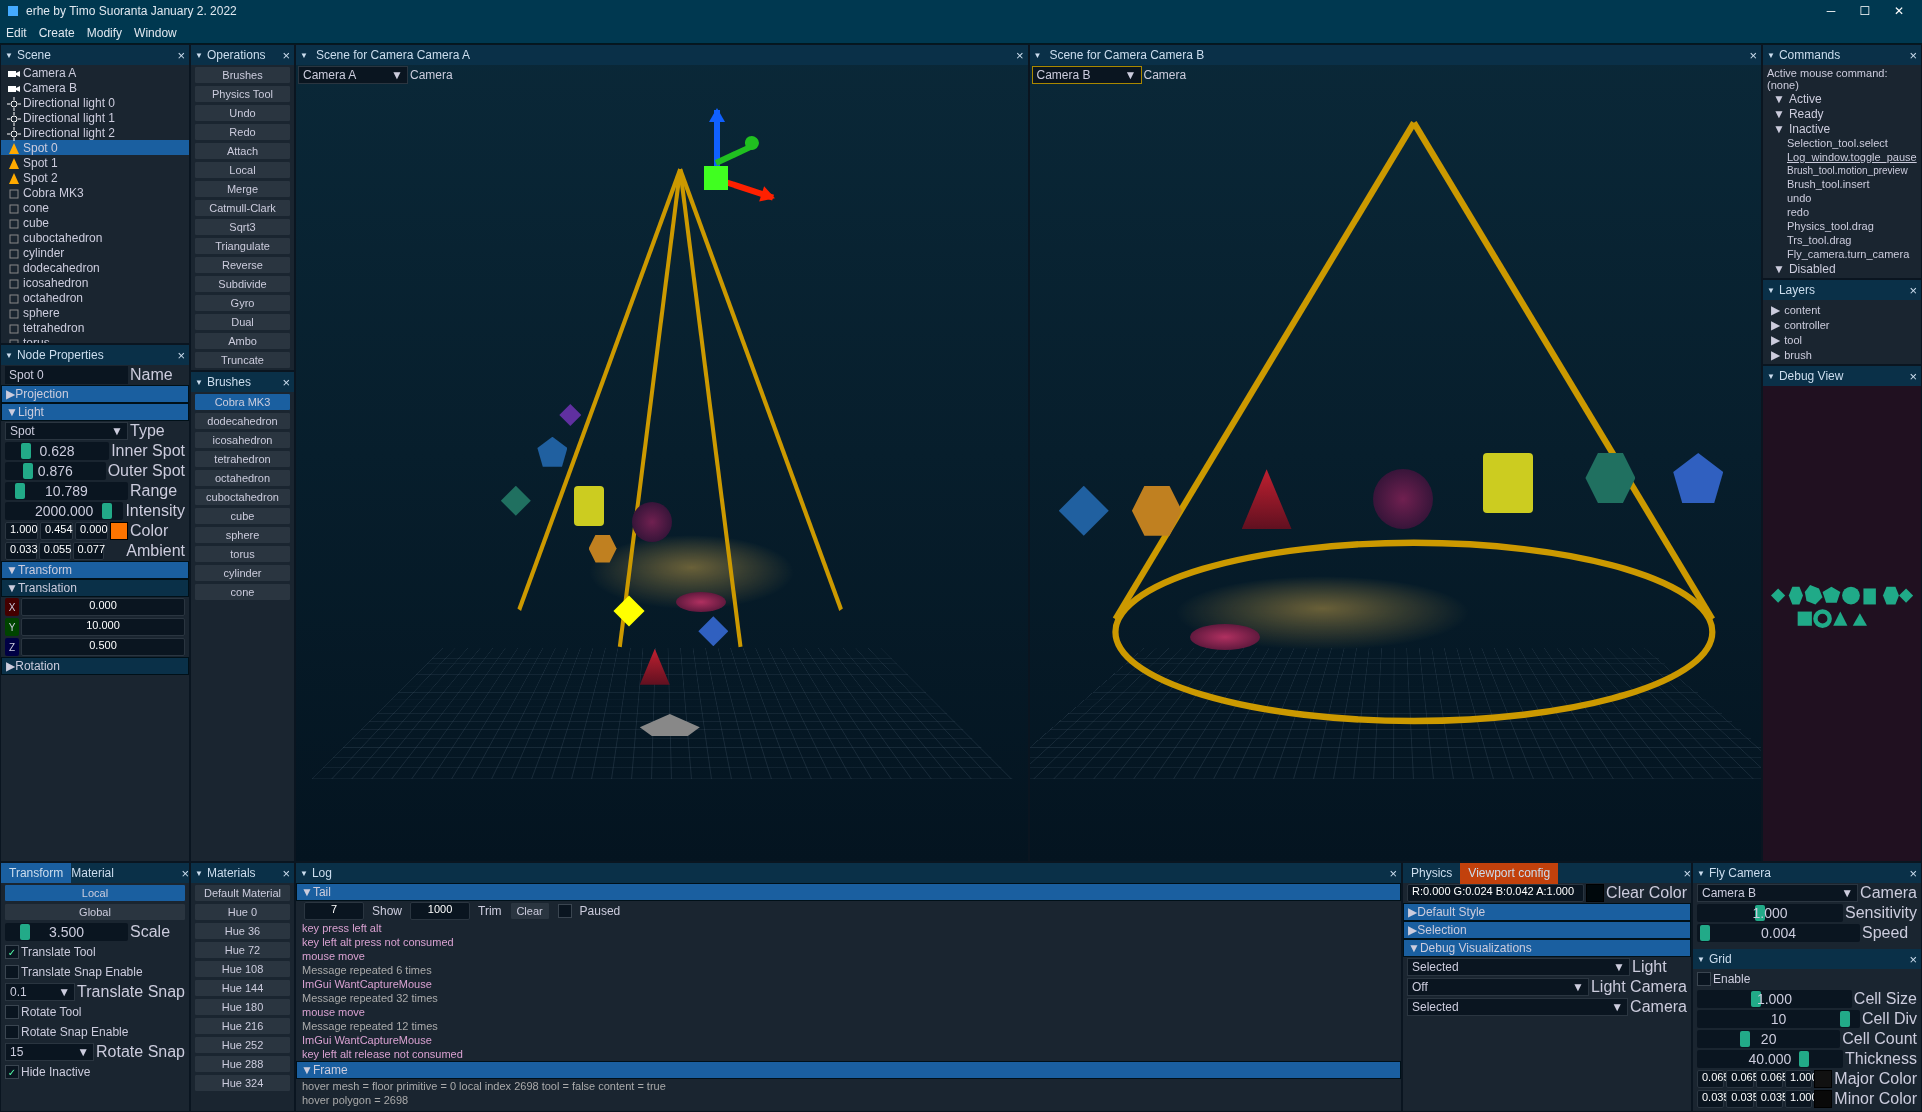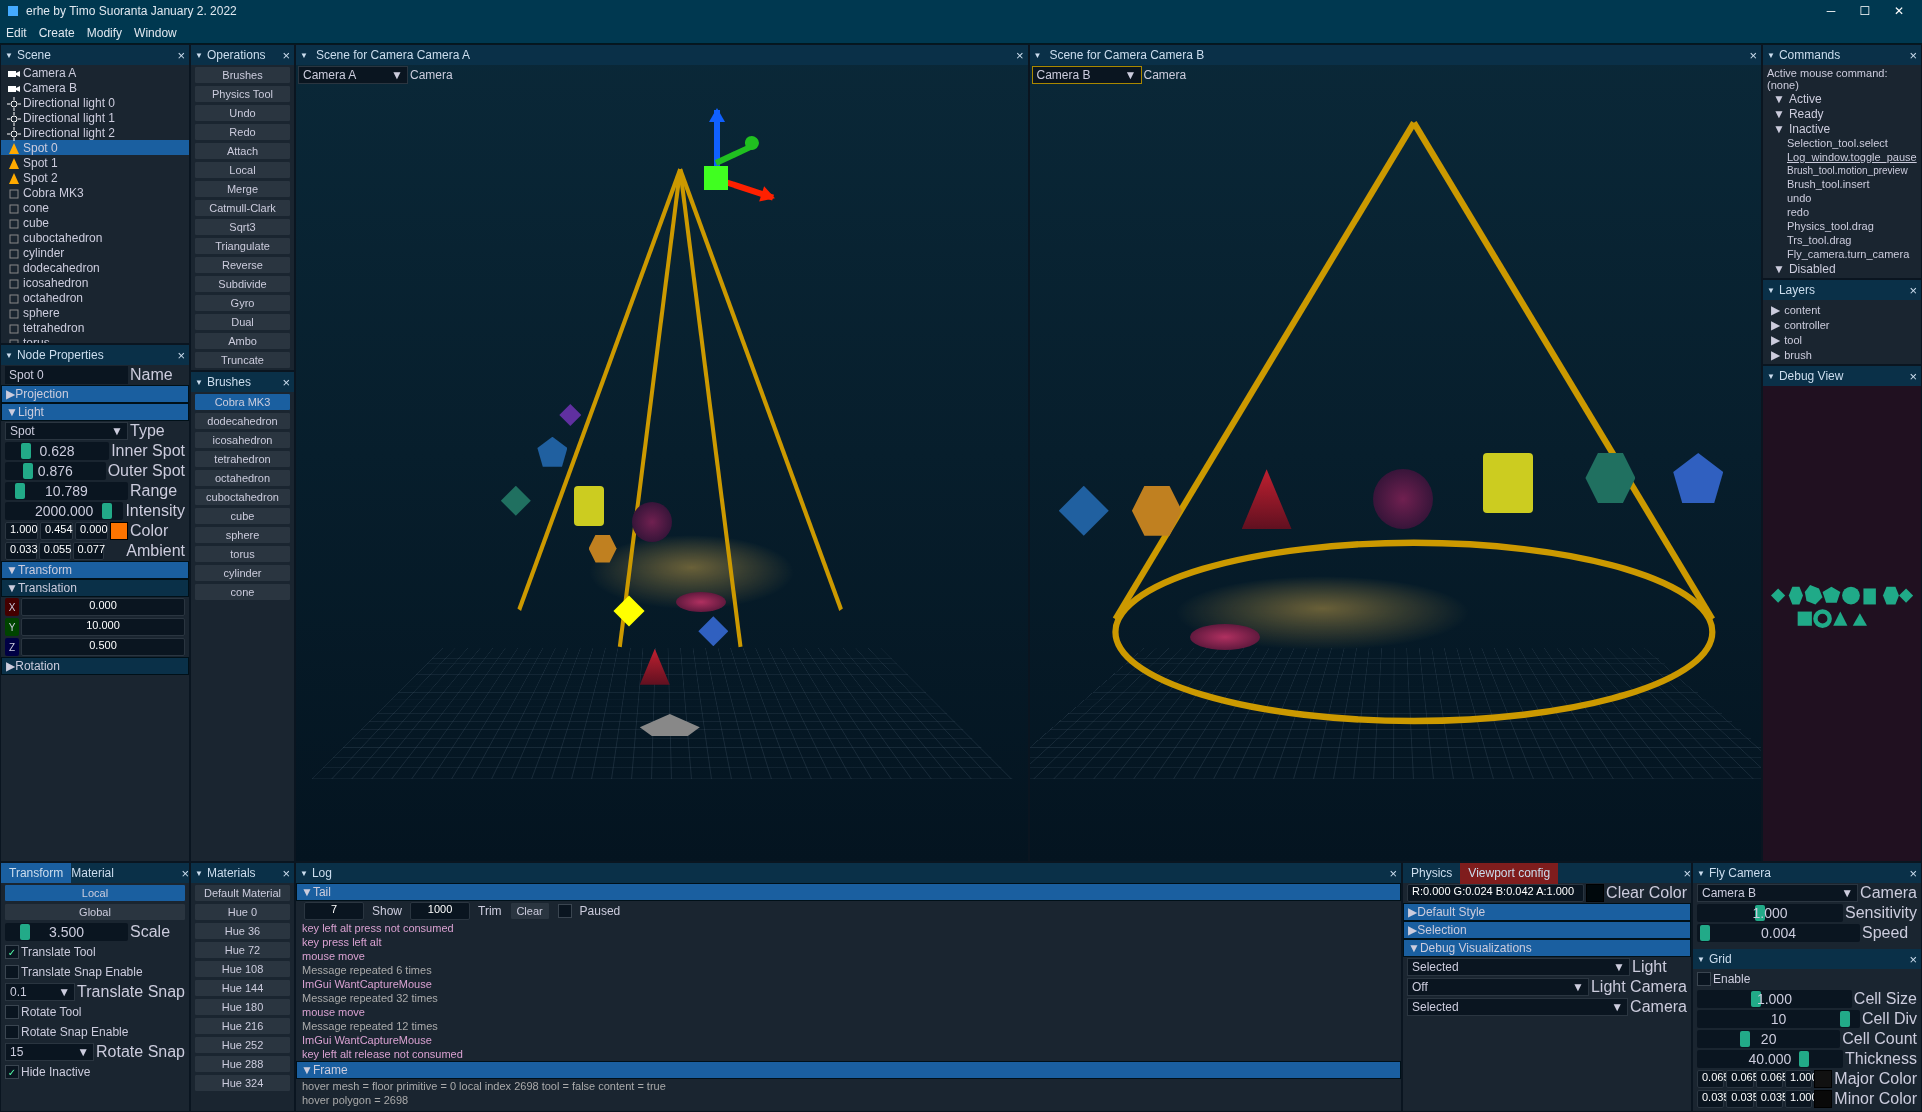--- a/index.html
+++ b/index.html
@@ -643,22 +643,22 @@
         <div class="row" style="gap:8px;padding:3px 8px">
           <span class="numfield" style="flex:0 0 60px">7</span>
           <span>Show</span>
           <span class="numfield" style="flex:0 0 60px">1000</span>
           <span>Trim</span>
           <span class="btn" style="flex:0 0 40px;margin:0">Clear</span>
           <span class="checkbox"></span>
           <span>Paused</span>
         </div>
         <div id="log-lines">
+            <div class="log-line user">key press left alt</div>
             <div class="log-line user">key left alt press not consumed</div>
-            <div class="log-line user">key press left alt</div>
             <div class="log-line user">mouse move</div>
             <div class="log-line ">Message repeated 6 times</div>
             <div class="log-line user">ImGui WantCaptureMouse</div>
             <div class="log-line ">Message repeated 32 times</div>
             <div class="log-line user">mouse move</div>
             <div class="log-line ">Message repeated 12 times</div>
             <div class="log-line user">ImGui WantCaptureMouse</div>
             <div class="log-line user">key left alt release not consumed</div>
           </div>
         <div class="section-header blue">
@@ -668,21 +668,21 @@
         <div id="frame-lines">
             <div class="log-line">hover mesh = floor primitive = 0 local index 2698 tool = false content = true</div>
             <div class="log-line">hover polygon = 2698</div>
           </div>
       </div>
     </div>
 
     <div class="panel">
       <div class="panel-header" style="padding:0">
         <span style="padding:3px 8px">Physics</span>
-        <span style="background:#7f1d1d;padding:20px 8px">Viewport config</span>
+        <span style="background:#c2410c;padding:20px 8px">Viewport config</span>
         <span class="spacer"></span>
           <span class="x">×</span>
       </div>
       <div class="panel-body">
         <div class="row">
             <span class="numfield" style="flex:1;text-align:left;padding-left:4px">R:0.000  G:0.024  B:0.042  A:1.000</span>
             <span class="color-swatch" style="background:#00080c"></span>
             <span class="label">Clear Color</span>
           </div>
         <div class="section-header blue">

